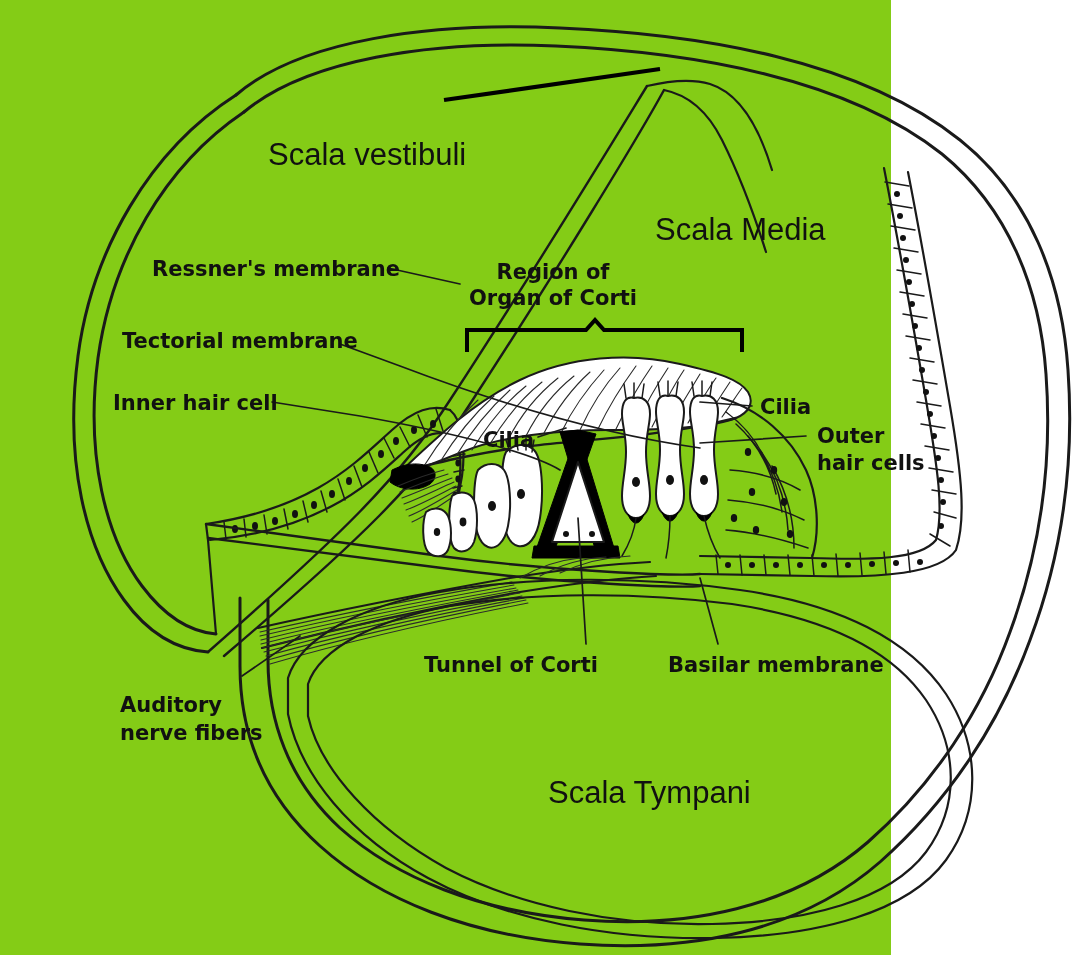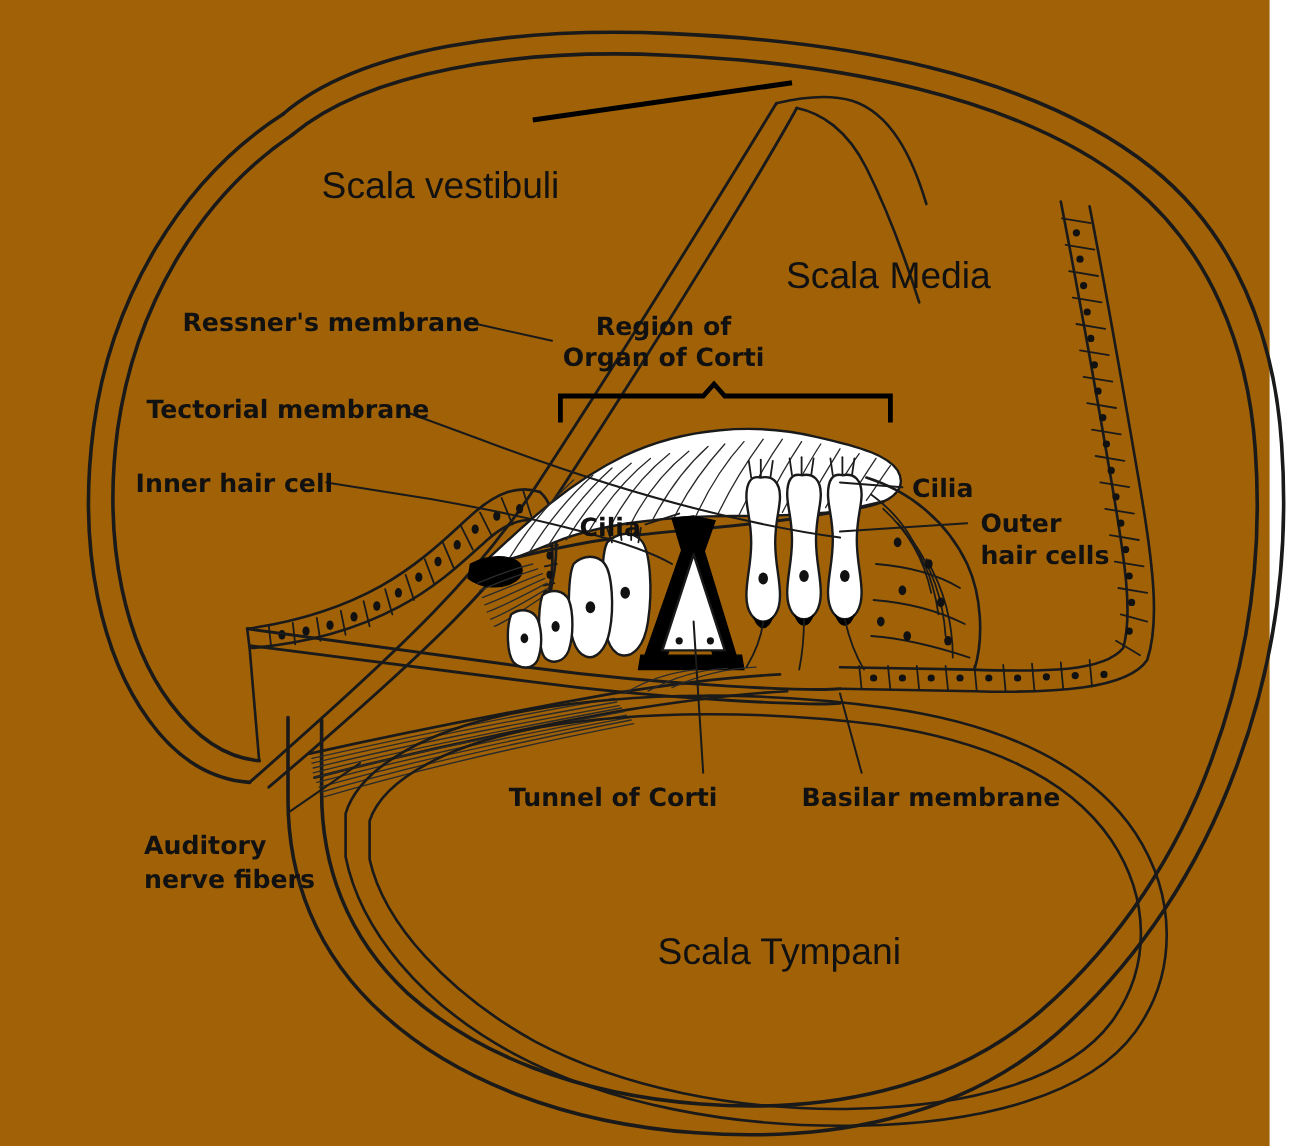--- a/index.html
+++ b/index.html
@@ -1,18 +1,18 @@
 <!DOCTYPE html>
 <html><head>
 <meta charset="utf-8">
 <style>
   html,body{margin:0;padding:0;background:#ffffff;}
   body{width:1091px;height:955px;overflow:hidden;
        font-family:"Liberation Sans", sans-serif;}
-  #stage{position:relative;width:1058px;height:955px;background:#a16207;}
+  #stage{position:relative;width:891px;height:955px;background:#84cc16;}
   svg#diagram{position:absolute;left:0;top:0;width:1091px;height:955px;display:block;}
   .outline{fill:none;stroke:#1a1a1a;stroke-width:3;stroke-linecap:round;stroke-linejoin:round;}
   .outline-thin{fill:none;stroke:#1a1a1a;stroke-width:2.2;stroke-linecap:round;stroke-linejoin:round;}
   .memb{fill:none;stroke:#1a1a1a;stroke-width:2.4;stroke-linecap:round;}
   .leader{fill:none;stroke:#1a1a1a;stroke-width:1.7;stroke-linecap:round;}
   .leader-thick{fill:none;stroke:#000;stroke-width:4.2;stroke-linecap:butt;}
   .bracket{fill:none;stroke:#000;stroke-width:4;stroke-linecap:butt;stroke-linejoin:miter;}
   .cellline{fill:#ffffff;stroke:#1a1a1a;stroke-width:2;stroke-linejoin:round;}
   .hatch{fill:none;stroke:#1a1a1a;stroke-width:1.5;stroke-linecap:round;}
   .hatch-fine{fill:none;stroke:#2a2a2a;stroke-width:1.1;stroke-linecap:round;}

